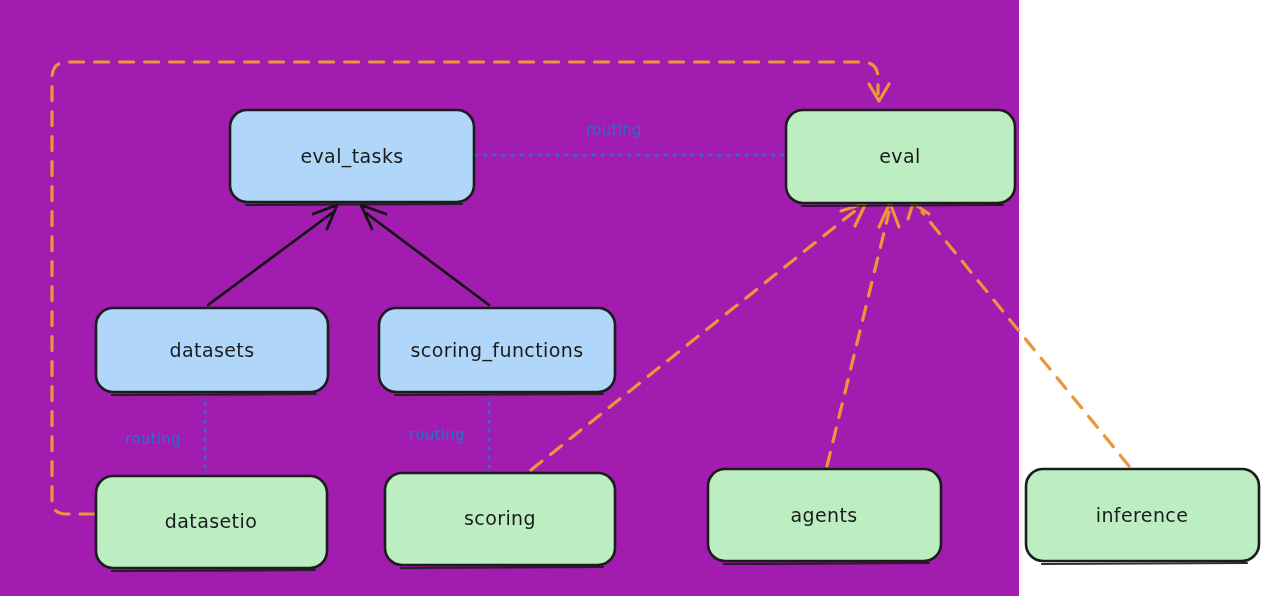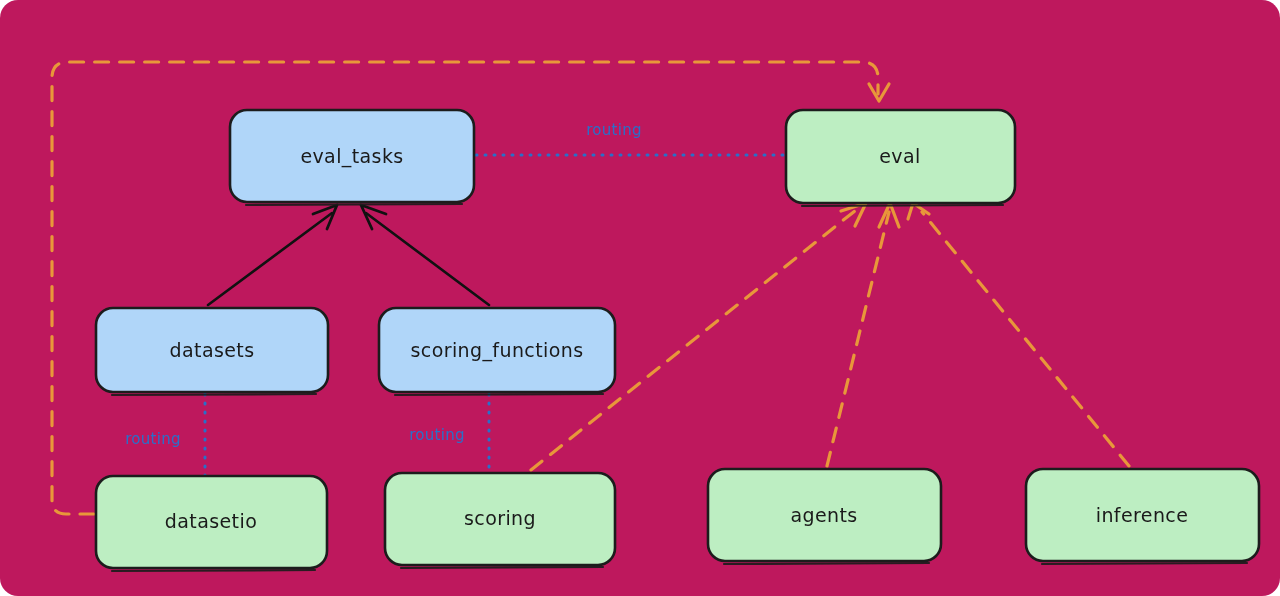--- a/index.html
+++ b/index.html
@@ -8,24 +8,23 @@
     background: #ffffff;
   }
   body {
     width: 1280px;
     height: 596px;
     font-family: "DejaVu Sans", sans-serif;
     overflow: hidden;
   }
   #diagram-root {
     position: relative;
-    width: 1280px;
+    width: 1019px;
     height: 596px;
-    background: #be185d;
-    border-radius: 18px;
+    background: #a21caf;
   }
   #diagram-svg {
     position: absolute;
     left: 0;
     top: 0;
     width: 1280px;
     height: 596px;
   }
   .node-label {
     font-family: "DejaVu Sans", sans-serif;

